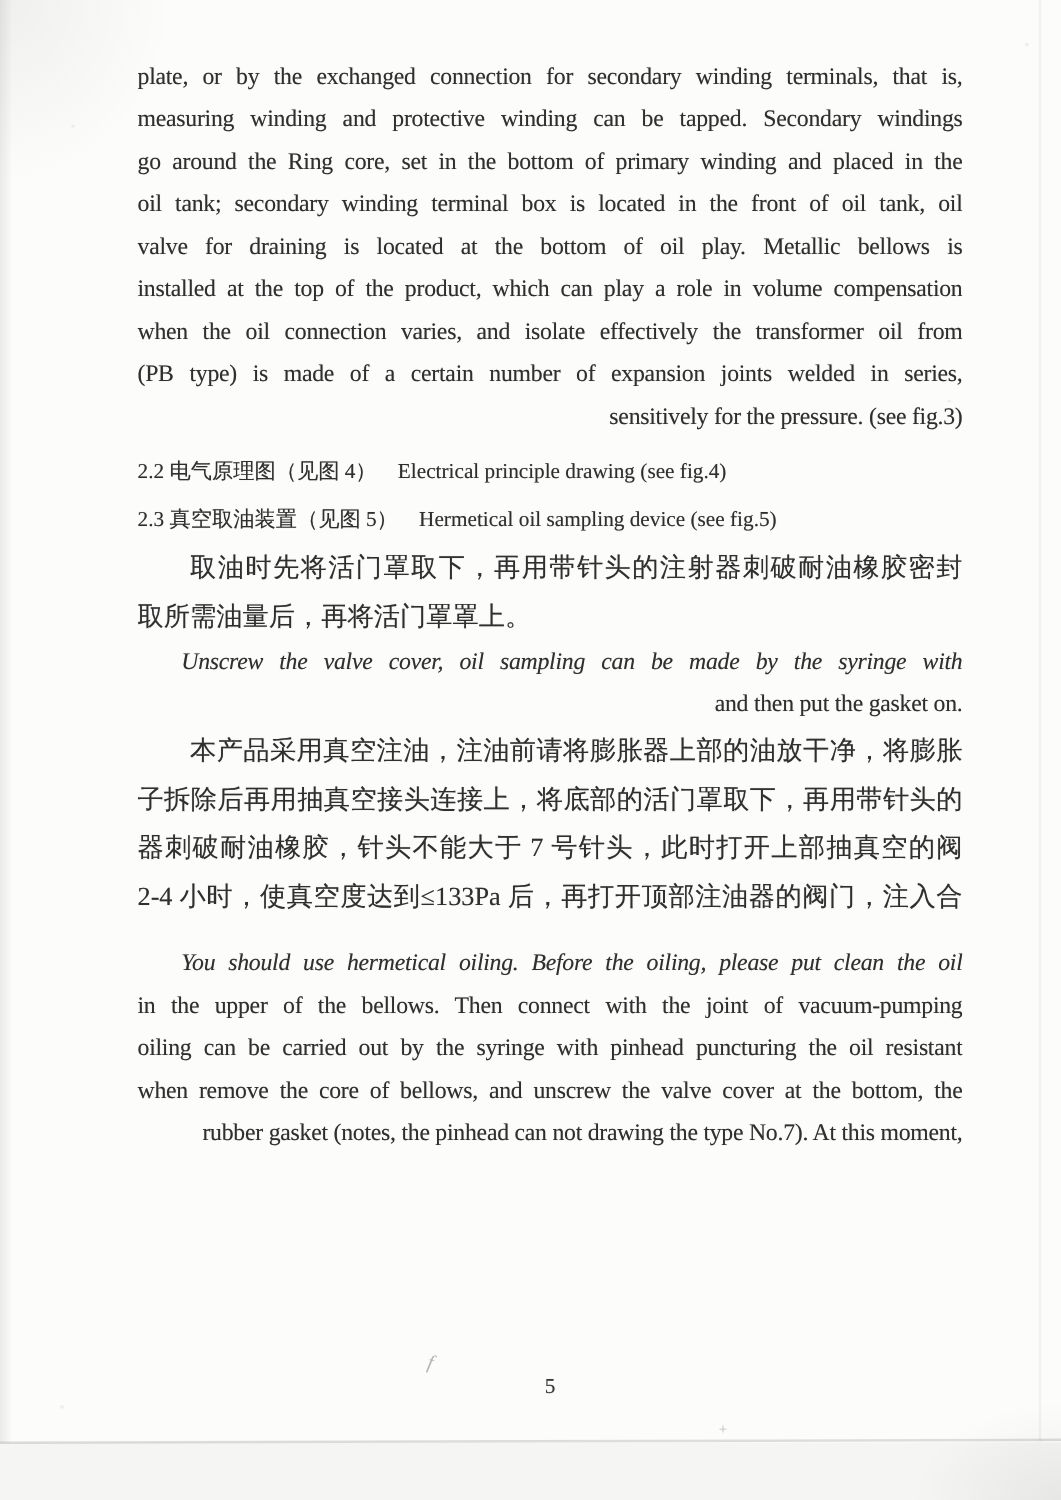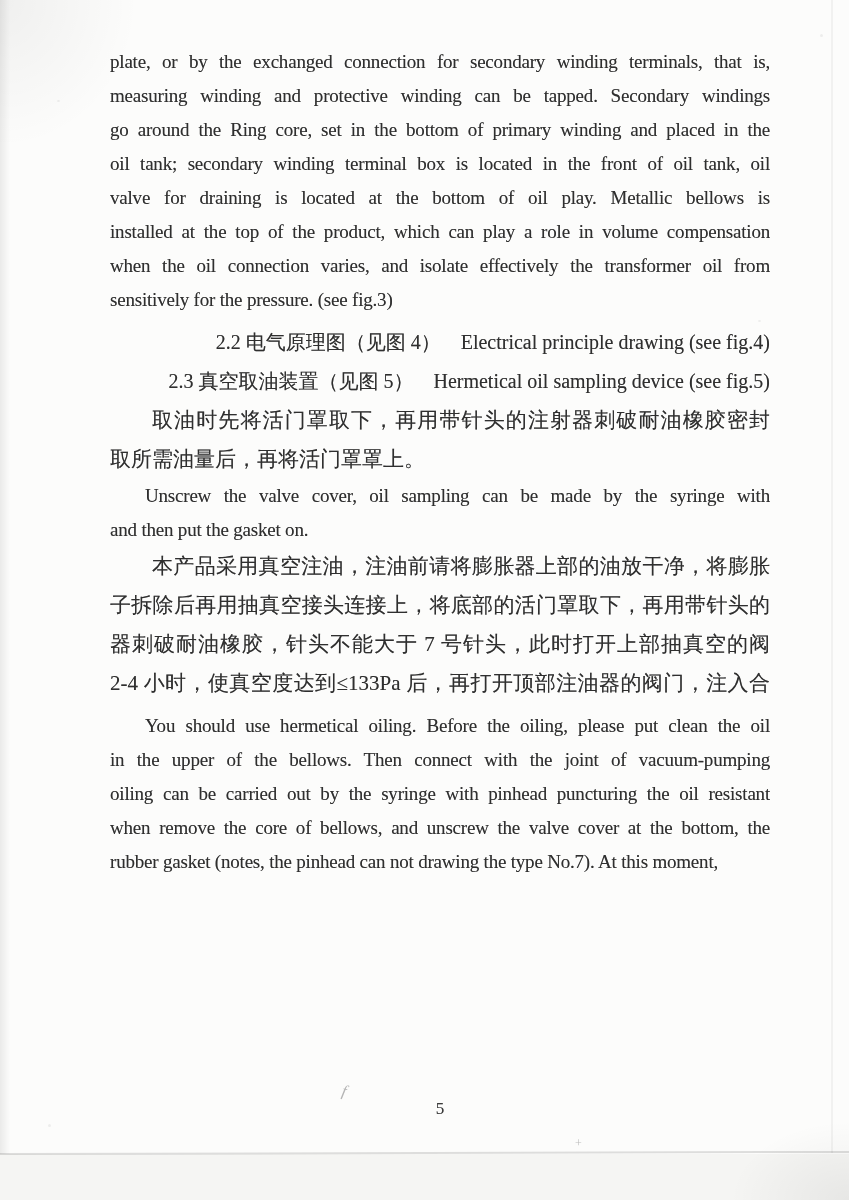--- a/index.html
+++ b/index.html
@@ -22,41 +22,41 @@
   .para { margin: 0; padding: 0; }
   .ln {
     height: 34px;
     line-height: 34px;
     font-size: 19px;
     letter-spacing: -0.2px;
     text-align: justify;
     overflow: hidden;
   }
   .j::after { content: ""; display: inline-block; width: 100%; height: 0; }
-  .last { text-align: left; }
+  .last { text-align: right; }
   .zh-ln {
     height: 39px;
     line-height: 39px;
     font-size: 21px;
     letter-spacing: 0;
     text-align: justify;
     overflow: hidden;
   }
   .heading {
     height: 39px;
     line-height: 39px;
-    font-size: 20px;
+    font-size: 17px;
     letter-spacing: 0;
-    text-align: right;
+    text-align: left;
     overflow: hidden;
   }
   .h22 { margin-top: 6px; }
   .h24 { margin-top: -2px; }
-  .p-oiling-en { margin-top: 6px; }
-  .ind-en { text-indent: 35px; }
+  .p-oiling-en { margin-top: 17px; }
+  .ind-en { text-indent: 35px; font-style: italic; }
   .ind-zh { text-indent: 42px; }
   .page-number {
     position: absolute;
     top: 1095px;
     left: 110px;
     width: 660px;
     height: 28px;
     line-height: 28px;
     text-align: center;
     font-size: 17px;
@@ -113,20 +113,21 @@
   <div class="content">
 
     <div class="para">
       <div class="ln j">plate, or by the exchanged connection for secondary winding terminals, that is,</div>
       <div class="ln j">measuring winding and protective winding can be tapped. Secondary windings</div>
       <div class="ln j">go around the Ring core, set in the bottom of primary winding and placed in the</div>
       <div class="ln j">oil tank; secondary winding terminal box is located in the front of oil tank, oil</div>
       <div class="ln j">valve for draining is located at the bottom of oil play. Metallic bellows is</div>
       <div class="ln j">installed at the top of the product, which can play a role in volume compensation</div>
       <div class="ln j">when the oil connection varies, and isolate effectively the transformer oil from</div>
+      <div class="ln j">(PB type) is made of a certain number of expansion joints welded in series,</div>
       <div class="ln last">sensitively for the pressure. (see fig.3)</div>
     </div>
 
     <div class="ln heading h22">2.2 电气原理图（见图 4） Electrical principle drawing (see fig.4)</div>
     <div class="ln heading">2.3 真空取油装置（见图 5） Hermetical oil sampling device (see fig.5)</div>
 
     <div class="para">
       <div class="zh-ln j ind-zh">取油时先将活门罩取下，再用带针头的注射器刺破耐油橡胶密封垫，抽</div>
       <div class="zh-ln last">取所需油量后，再将活门罩罩上。</div>
     </div>

